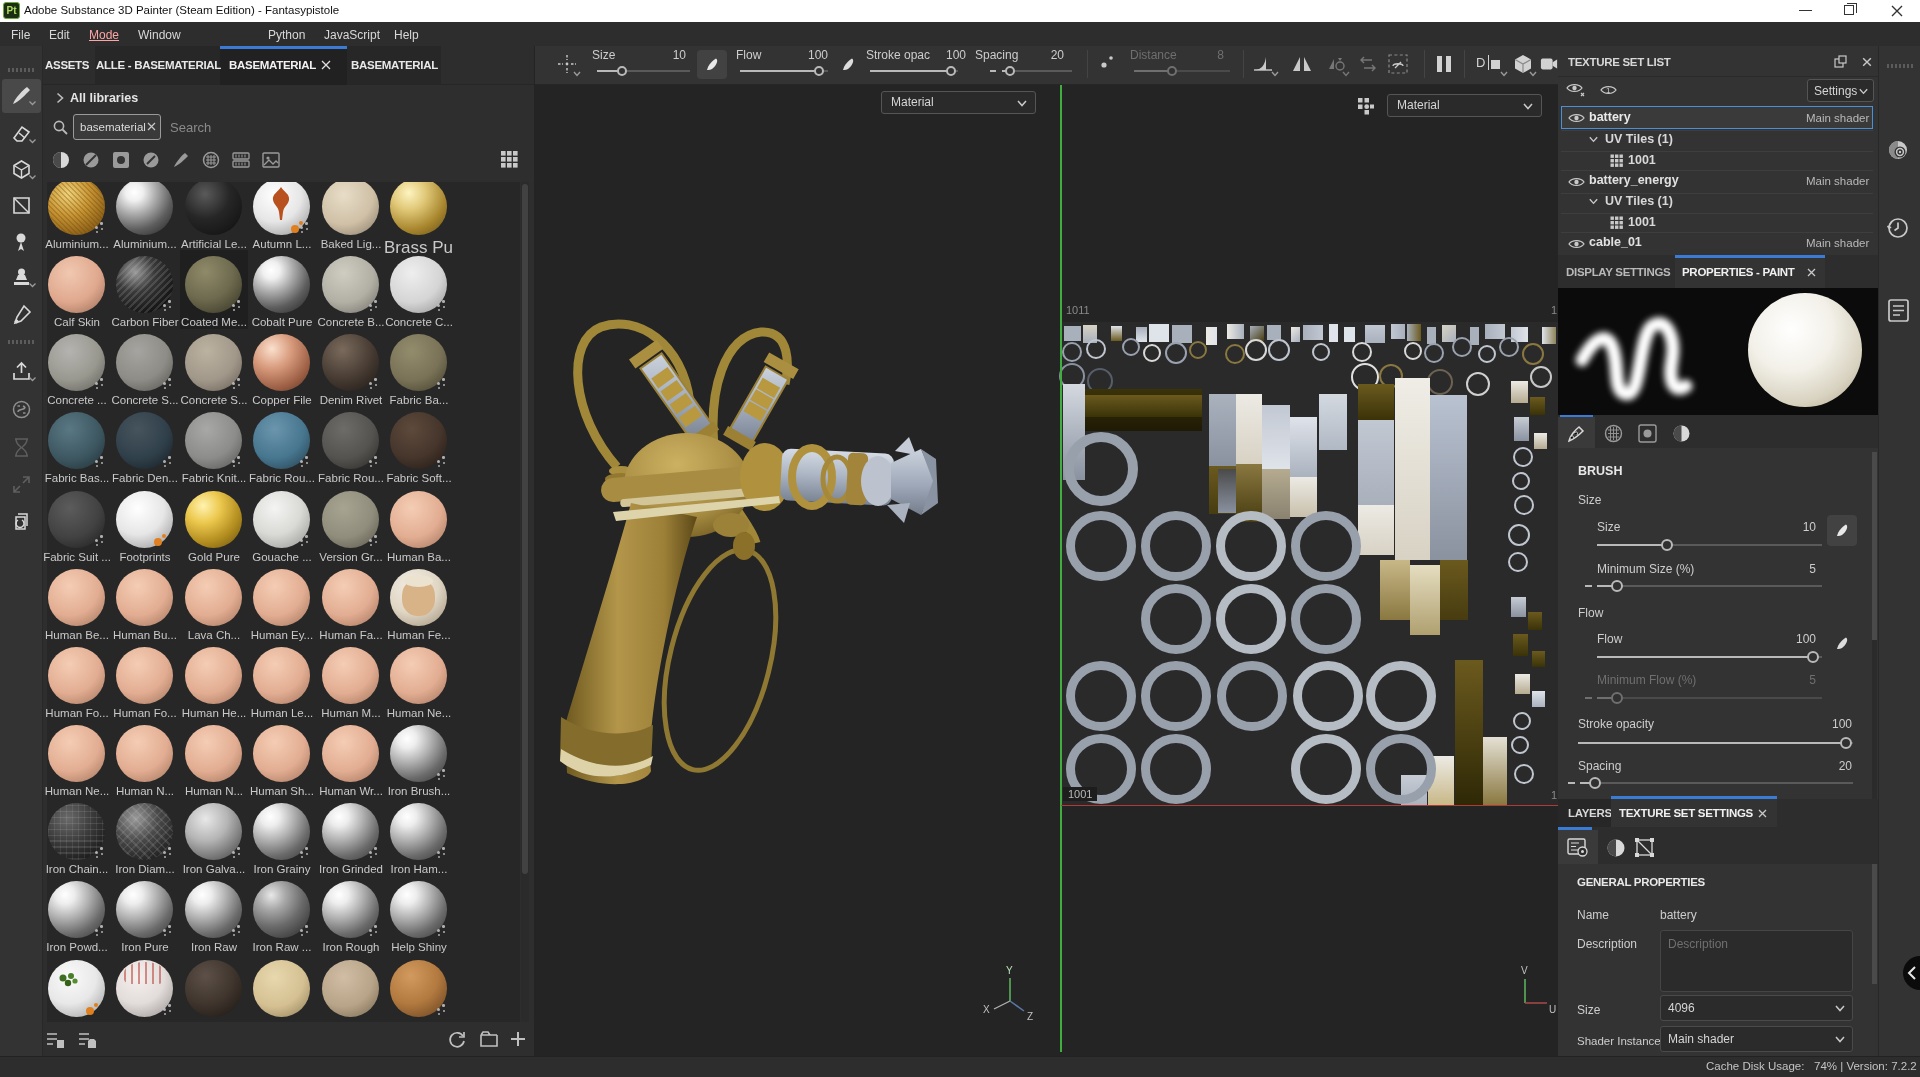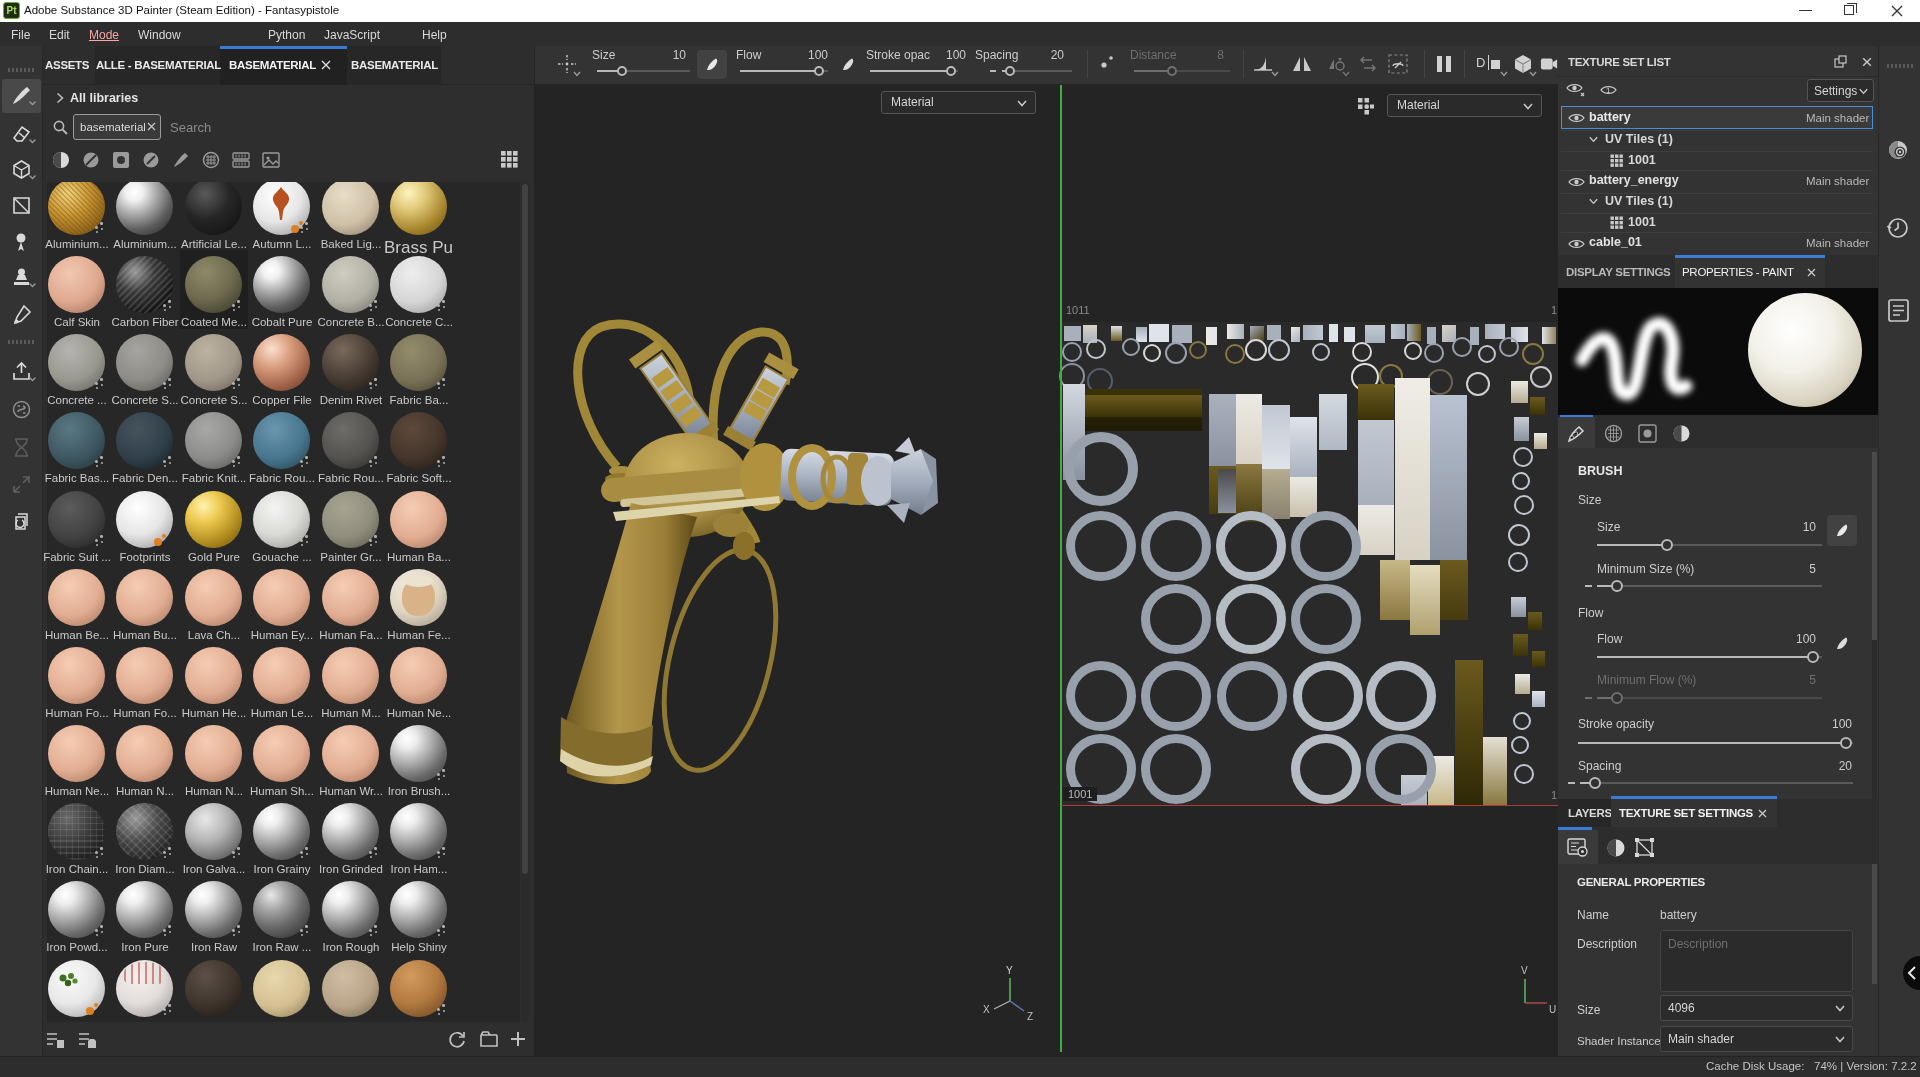--- a/index.html
+++ b/index.html
@@ -19,21 +19,21 @@
     </svg>
   </div>
 <div class="menu">
     <div class="abs" style="left:11px;top:6px;font-size:12px;color:#d8d8d8;font-weight:400;white-space:nowrap;">File</div>
     <div class="abs" style="left:49px;top:6px;font-size:12px;color:#d8d8d8;font-weight:400;white-space:nowrap;">Edit</div>
     <div class="abs" style="left:89px;top:6px;font-size:12px;color:#fca5a5;font-weight:400;white-space:nowrap;text-decoration:underline;">Mode</div>
     <div class="abs" style="left:138px;top:6px;font-size:12px;color:#d8d8d8;font-weight:400;white-space:nowrap;">Window</div>
     <div class="abs" style="left:203px;top:6px;font-size:12px;color:#d8d8d8;font-weight:400;white-space:nowrap;margin-top:16px;">Viewport</div>
     <div class="abs" style="left:268px;top:6px;font-size:12px;color:#d8d8d8;font-weight:400;white-space:nowrap;">Python</div>
     <div class="abs" style="left:324px;top:6px;font-size:12px;color:#d8d8d8;font-weight:400;white-space:nowrap;">JavaScript</div>
-    <div class="abs" style="left:394px;top:6px;font-size:12px;color:#d8d8d8;font-weight:400;white-space:nowrap;margin-left:28px;">Help</div>
+    <div class="abs" style="left:394px;top:6px;font-size:12px;color:#d8d8d8;font-weight:400;white-space:nowrap;">Help</div>
   </div>
 <div class="abs" style="left:0px;top:46px;width:43px;height:1010px;background:#333333;border-right:1px solid #282828"></div>
 <div class="abs" style="left:8px;top:68px;width:2px;height:4px;background:#5c5c5c"></div>
 <div class="abs" style="left:12px;top:68px;width:2px;height:4px;background:#5c5c5c"></div>
 <div class="abs" style="left:16px;top:68px;width:2px;height:4px;background:#5c5c5c"></div>
 <div class="abs" style="left:20px;top:68px;width:2px;height:4px;background:#5c5c5c"></div>
 <div class="abs" style="left:24px;top:68px;width:2px;height:4px;background:#5c5c5c"></div>
 <div class="abs" style="left:28px;top:68px;width:2px;height:4px;background:#5c5c5c"></div>
 <div class="abs" style="left:32px;top:68px;width:2px;height:4px;background:#5c5c5c"></div>
 <div class="abs" style="left:2px;top:79px;width:39px;height:34px;background:#494949;border-radius:3px"></div>
@@ -319,21 +319,21 @@
     <div class="abs" style="left:257px;top:357px;width:3.2px;height:3.2px;border-radius:50%;background:#c8c8c8;opacity:0.85"></div>
     <div class="abs" style="left:262px;top:353px;width:2.6px;height:2.6px;border-radius:50%;background:#c8c8c8;opacity:0.85"></div>
     <div class="abs" style="left:263px;top:359px;width:2.4px;height:2.4px;border-radius:50%;background:#c8c8c8;opacity:0.85"></div>
     <div class="abs" style="left:258px;top:362px;width:2.2px;height:2.2px;border-radius:50%;background:#c8c8c8;opacity:0.85"></div>
     <div class="abs" style="left:204px;top:369px;width:70px;text-align:center;font-size:11.5px;color:#c9c9c9;white-space:nowrap;overflow:hidden">Gouache ...</div>
     <div class="abs" style="left:279px;top:309px;width:57px;height:57px;border-radius:50%;background:radial-gradient(circle at 38% 30%, #a8a492 0%, #918d7c 55%, #5c594e 95%)"></div>
     <div class="abs" style="left:326px;top:357px;width:3.2px;height:3.2px;border-radius:50%;background:#c8c8c8;opacity:0.85"></div>
     <div class="abs" style="left:331px;top:353px;width:2.6px;height:2.6px;border-radius:50%;background:#c8c8c8;opacity:0.85"></div>
     <div class="abs" style="left:332px;top:359px;width:2.4px;height:2.4px;border-radius:50%;background:#c8c8c8;opacity:0.85"></div>
     <div class="abs" style="left:327px;top:362px;width:2.2px;height:2.2px;border-radius:50%;background:#c8c8c8;opacity:0.85"></div>
-    <div class="abs" style="left:273px;top:369px;width:70px;text-align:center;font-size:11.5px;color:#c9c9c9;white-space:nowrap;overflow:hidden">Painter Gr...</div>
+    <div class="abs" style="left:273px;top:369px;width:70px;text-align:center;font-size:11.5px;color:#c9c9c9;white-space:nowrap;overflow:hidden">Version Gr...</div>
     <div class="abs" style="left:347px;top:309px;width:57px;height:57px;border-radius:50%;background:radial-gradient(circle at 38% 30%, #f4cdb4 0%, #e2ad92 55%, #a5775f 95%)"></div>
     <div class="abs" style="left:341px;top:369px;width:70px;text-align:center;font-size:11.5px;color:#c9c9c9;white-space:nowrap;overflow:hidden">Human Ba...</div>
     <div class="abs" style="left:5px;top:387px;width:57px;height:57px;border-radius:50%;background:radial-gradient(circle at 38% 30%, #f4cdb4 0%, #e2ad92 55%, #a5775f 95%)"></div>
     <div class="abs" style="left:-1px;top:447px;width:70px;text-align:center;font-size:11.5px;color:#c9c9c9;white-space:nowrap;overflow:hidden">Human Be...</div>
     <div class="abs" style="left:73px;top:387px;width:57px;height:57px;border-radius:50%;background:radial-gradient(circle at 38% 30%, #f4cdb4 0%, #e2ad92 55%, #a5775f 95%)"></div>
     <div class="abs" style="left:67px;top:447px;width:70px;text-align:center;font-size:11.5px;color:#c9c9c9;white-space:nowrap;overflow:hidden">Human Bu...</div>
     <div class="abs" style="left:142px;top:387px;width:57px;height:57px;border-radius:50%;background:radial-gradient(circle at 38% 30%, #f4cdb4 0%, #e2ad92 55%, #a5775f 95%)"></div>
     <div class="abs" style="left:136px;top:447px;width:70px;text-align:center;font-size:11.5px;color:#c9c9c9;white-space:nowrap;overflow:hidden">Lava Ch...</div>
     <div class="abs" style="left:210px;top:387px;width:57px;height:57px;border-radius:50%;background:radial-gradient(circle at 38% 30%, #f4cdb4 0%, #e2ad92 55%, #a5775f 95%)"></div>
     <div class="abs" style="left:204px;top:447px;width:70px;text-align:center;font-size:11.5px;color:#c9c9c9;white-space:nowrap;overflow:hidden">Human Ey...</div>
@@ -910,21 +910,21 @@
       <path d="M1 6 C4 1.5 13 1.5 16 6 C13 10.5 4 10.5 1 6 Z" fill="none" stroke="#c9c9c9" stroke-width="1.3"></path>
       <circle cx="8.5" cy="6" r="2.2" fill="#c9c9c9"></circle>
     </svg>
     <div class="abs" style="left:31px;top:189px;font-size:12.5px;color:#e2e2e2;font-weight:700;white-space:nowrap;">cable_01</div>
     <div class="abs" style="left:248px;top:191px;font-size:11.5px;color:#b9b9b9;font-weight:400;white-space:nowrap;">Main shader</div>
     <div class="abs" style="left:3px;top:209px;width:312px;height:1px;background:#3e3e3e"></div>
     <div class="abs" style="left:0px;top:209px;width:320px;height:33px;background:#2d2d2d"></div>
     <div class="abs" style="left:117px;top:209px;width:150px;height:3px;background:#3a7bd5"></div>
     <div class="abs" style="left:117px;top:212px;width:150px;height:30px;background:#333333"></div>
     <div class="abs" style="left:8px;top:220px;font-size:11.5px;color:#b9b9b9;font-weight:700;white-space:nowrap;letter-spacing:-0.3px">DISPLAY SETTINGS</div>
-    <div class="abs" style="left:124px;top:220px;font-size:11.5px;color:#f0f0f0;font-weight:400;white-space:nowrap;letter-spacing:-0.3px">PROPERTIES - PAINT</div>
+    <div class="abs" style="left:124px;top:220px;font-size:11.5px;color:#f0f0f0;font-weight:700;white-space:nowrap;letter-spacing:-0.3px">PROPERTIES - PAINT</div>
     <svg class="abs" style="left:248px;top:221px" width="11" height="11" viewBox="0 0 11 11">
       <path d="M2 2 L9 9 M9 2 L2 9" stroke="#c9c9c9" stroke-width="1.3"></path>
     </svg>
     <div class="abs" style="left:0px;top:242px;width:320px;height:127px;background:#0b0b0b"></div>
     <svg class="abs" style="left:10px;top:252px" width="160" height="110" viewBox="0 0 160 110">
 <path d="M14 62 C26 40 38 34 44 48 C52 66 44 94 58 96 C74 98 70 40 84 28 C98 18 108 40 104 62 C100 84 106 96 118 88" fill="none" stroke="#ffffff" stroke-width="13" stroke-linecap="round" style="filter:blur(3px)"></path>
     </svg>
     <div class="abs" style="left:190px;top:247px;width:114px;height:114px;border-radius:50%;background:radial-gradient(circle at 38% 32%, #ffffff 0%, #f2f0e8 40%, #d8d2c0 70%, #a89e88 100%)"></div>
     <div class="abs" style="left:0px;top:369px;width:320px;height:33px;background:#2d2d2d"></div>
     <div class="abs" style="left:2px;top:369px;width:33px;height:2px;background:#3a7bd5"></div>

